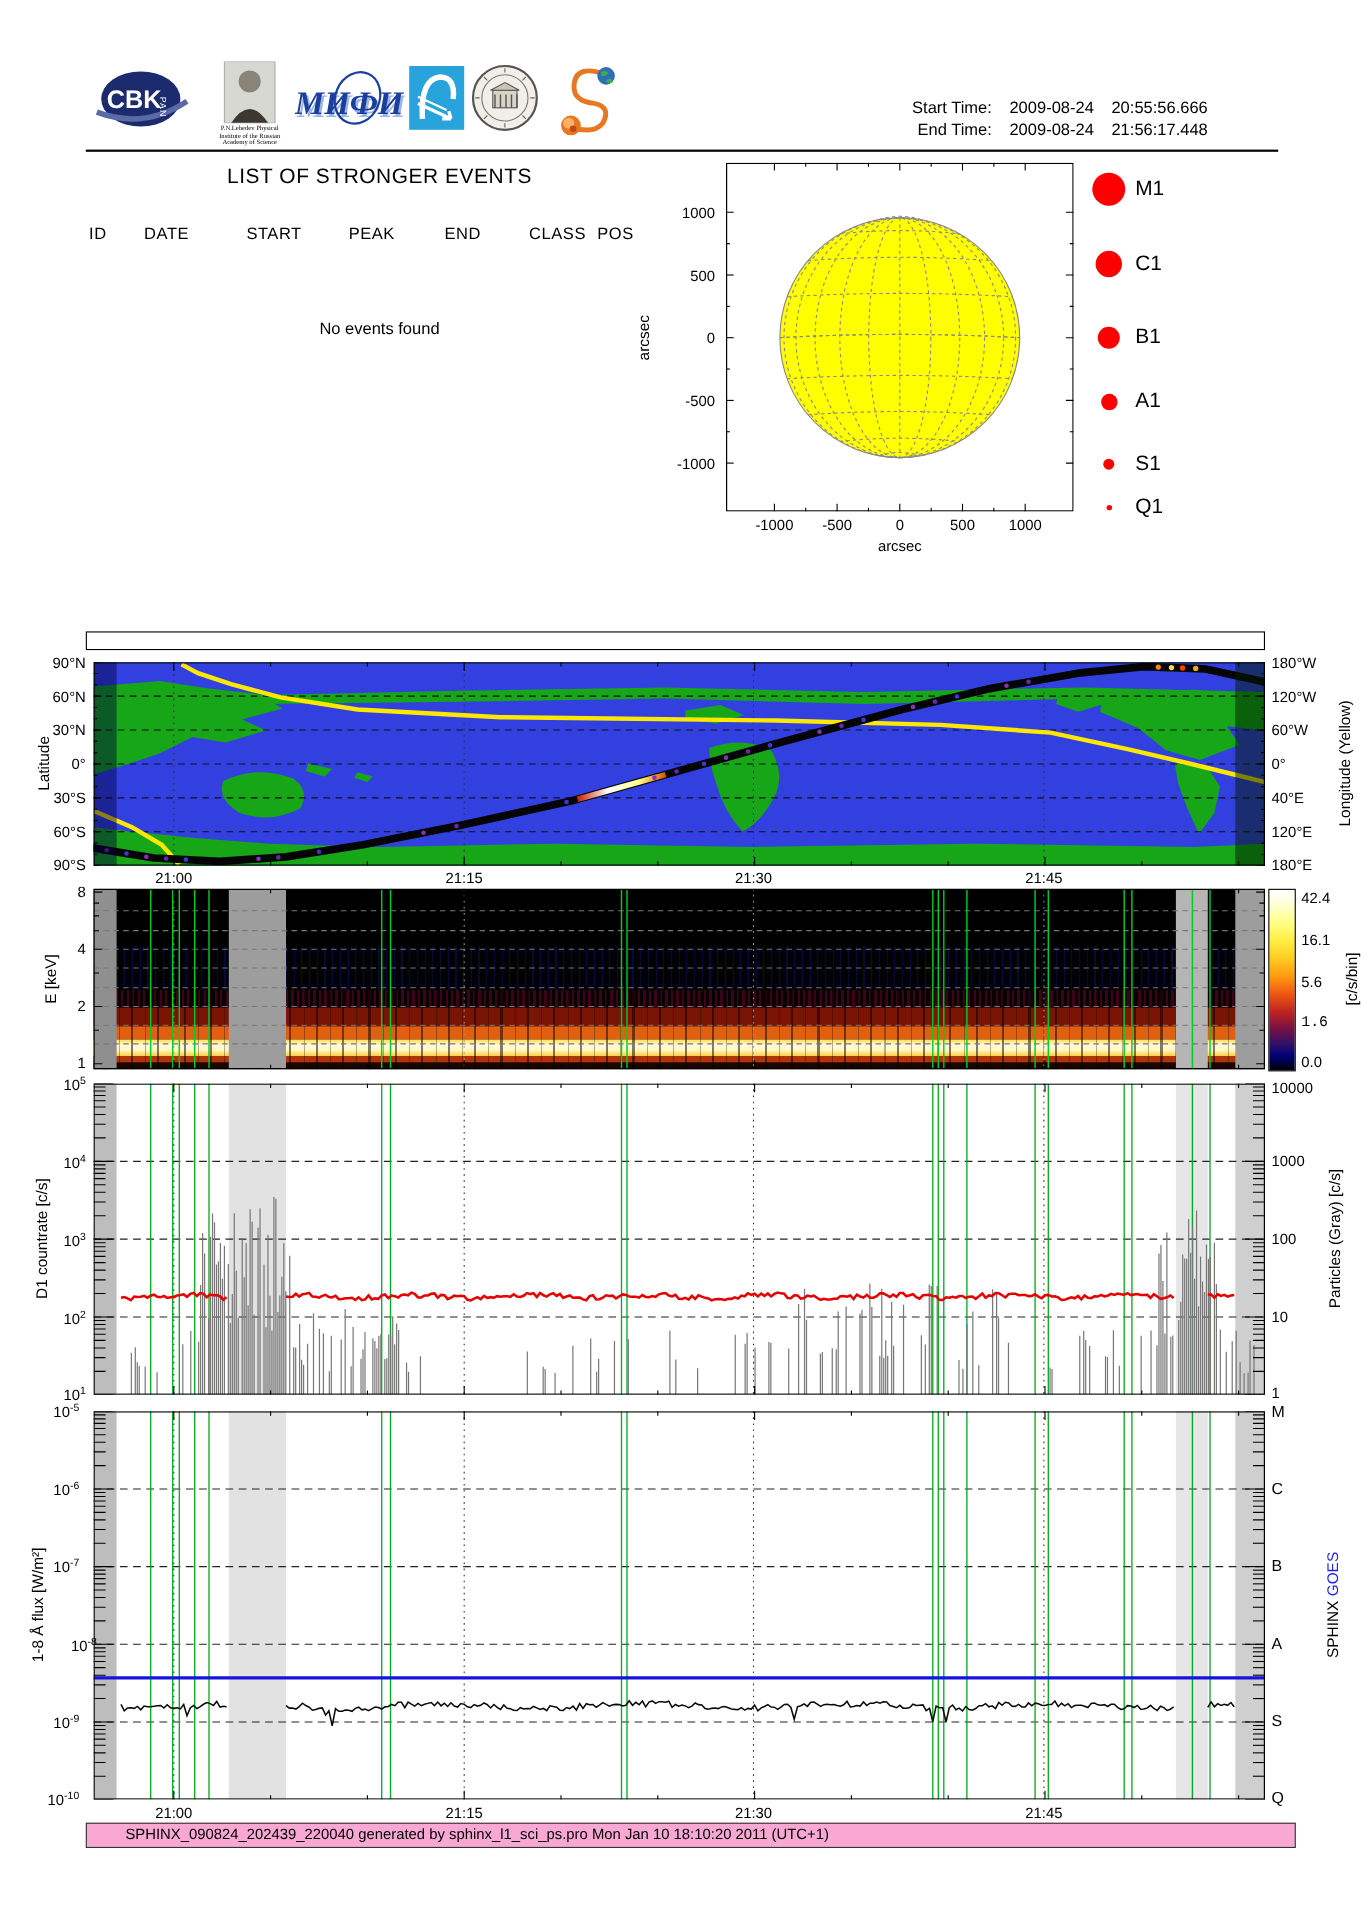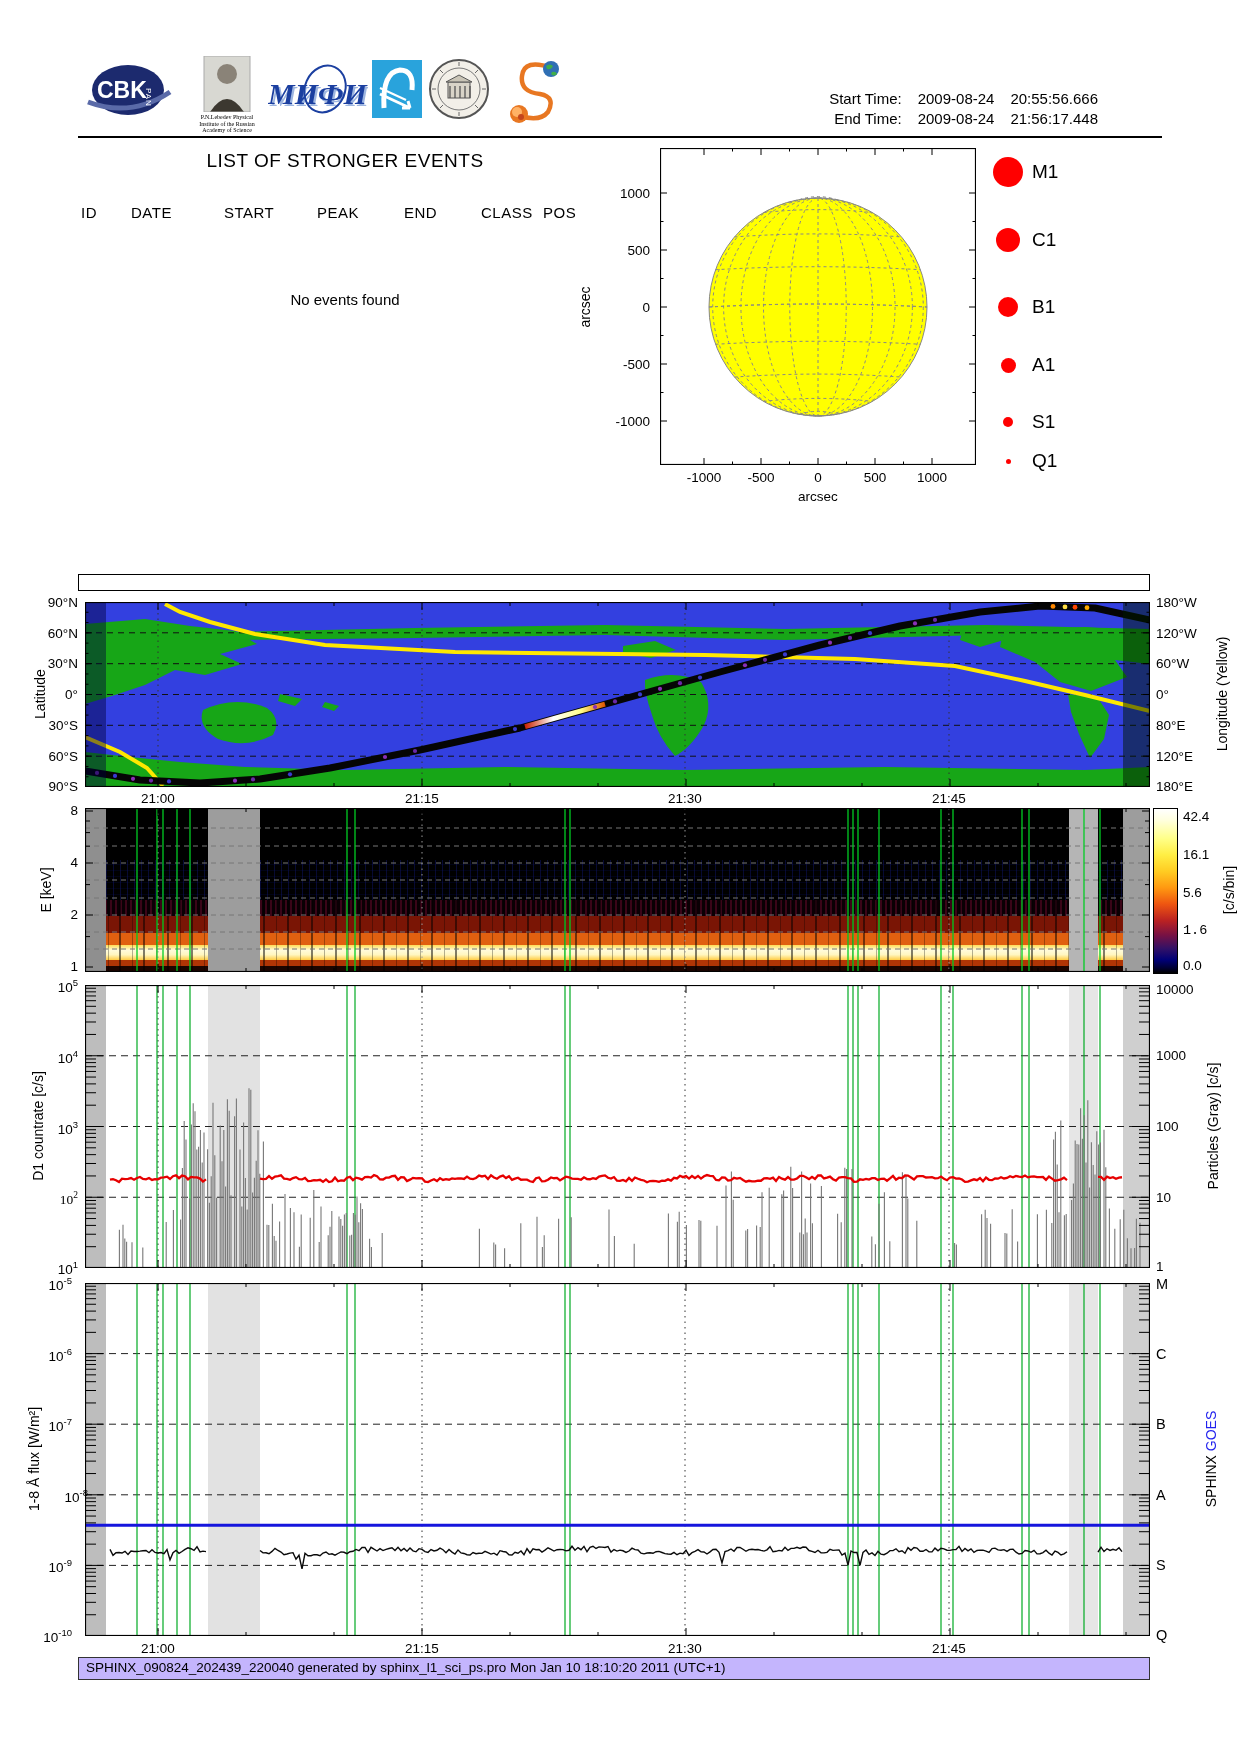--- a/index.html
+++ b/index.html
@@ -38,21 +38,21 @@
   #d1-panel{top:985px;height:283px;background:#fff;}
   #flux-panel{top:1283px;height:353px;background:#fff;}
   .panel svg{position:absolute;left:0;top:0;}
   .spec-row{position:absolute;left:0;width:100%;}
   
   #colorbar{left:1153px;top:808px;width:23px;height:164px;border:1px solid #000;
     background:linear-gradient(180deg,#ffffff 0%,#ffffdd 7%,#ffff88 18%,#ffee44 28%,
       #ffcc22 38%,#ff9911 48%,#ee5511 58%,#bb2222 68%,#771144 77%,#331166 85%,
       #000077 92%,#000033 97%,#000000 100%);}
   
-  #footer-box{left:78px;top:1657px;width:1070px;height:21px;border:1.5px solid #333;background:#c4b5fd;}
+  #footer-box{left:78px;top:1657px;width:1070px;height:21px;border:1.5px solid #333;background:#f9a8d4;padding-left:28px;}
   #footer-box div{margin:2px 0 0 7px;font-size:13.5px;white-space:nowrap;}
   
   .logo{position:absolute;}
   #lebedev-cap{position:absolute;top:58px;left:0;width:74px;text-align:center;
      font-size:6px;line-height:6.5px;font-family:"Liberation Serif",serif;}
   .goes{color:#2222ee;}
 </style>
 </head>
 <body>
 
@@ -391,21 +391,21 @@
   <div class="ytl" style="left:22px;top:656px;">30°N</div>
   <div class="ytl" style="left:22px;top:687px;">0°</div>
   <div class="ytl" style="left:22px;top:718px;">30°S</div>
   <div class="ytl" style="left:22px;top:749px;">60°S</div>
   <div class="ytl" style="left:22px;top:779px;">90°S</div>
   <div class="vlab" style="left:40px;top:694px;">Latitude</div>
   <div class="ytr" style="top:595px;">180°W</div>
   <div class="ytr" style="top:626px;">120°W</div>
   <div class="ytr" style="top:656px;">60°W</div>
   <div class="ytr" style="top:687px;">0°</div>
-  <div class="ytr" style="top:718px;">80°E</div>
+  <div class="ytr" style="top:718px;">40°E</div>
   <div class="ytr" style="top:749px;">120°E</div>
   <div class="ytr" style="top:779px;">180°E</div>
   <div class="vlab" style="left:1222px;top:694px;">Longitude (Yellow)</div>
   <div class="xtl" style="left:123px;top:791px;">21:00</div>
   <div class="xtl" style="left:387px;top:791px;">21:15</div>
   <div class="xtl" style="left:650px;top:791px;">21:30</div>
   <div class="xtl" style="left:914px;top:791px;">21:45</div>
 
   <div class="panel" id="spec-panel">
     <div class="spec-row" style="top:52px;height:40px;opacity:.55;background:repeating-linear-gradient(90deg,rgba(25,35,170,.55) 0 1px,transparent 1px 7px),repeating-linear-gradient(0deg,transparent 0 5px,rgba(10,20,130,.3) 5px 6px);"></div>
@@ -838,21 +838,21 @@
           <line x1="953" y1="283" x2="953" y2="279"></line>
           <line x1="1041" y1="0" x2="1041" y2="4"></line>
           <line x1="1041" y1="283" x2="1041" y2="279"></line>
         </g>
         <rect x="0.5" y="0.5" width="1064" height="282" fill="none" stroke="#000" stroke-width="1.2"></rect>
       </svg>
   </div>
   <div class="ytl" style="left:22px;top:977px;"><span>10</span><sup>5</sup></div>
   <div class="ytl" style="left:22px;top:1048px;"><span>10</span><sup>4</sup></div>
   <div class="ytl" style="left:22px;top:1119px;"><span>10</span><sup>3</sup></div>
-  <div class="ytl" style="left:22px;top:1190px;font-family:Liberation Serif, serif;"><span>10</span><sup>2</sup></div>
+  <div class="ytl" style="left:22px;top:1190px;"><span>10</span><sup>2</sup></div>
   <div class="ytl" style="left:22px;top:1259px;"><span>10</span><sup>1</sup></div>
   <div class="vlab" style="left:38px;top:1126px;">D1 countrate [c/s]</div>
   <div class="ytr" style="top:982px;">10000</div>
   <div class="ytr" style="top:1048px;">1000</div>
   <div class="ytr" style="top:1119px;">100</div>
   <div class="ytr" style="top:1190px;">10</div>
   <div class="ytr" style="top:1259px;">1</div>
   <div class="vlab" style="left:1213px;top:1126px;">Particles (Gray) [c/s]</div>
 
   <div class="panel" id="flux-panel">

